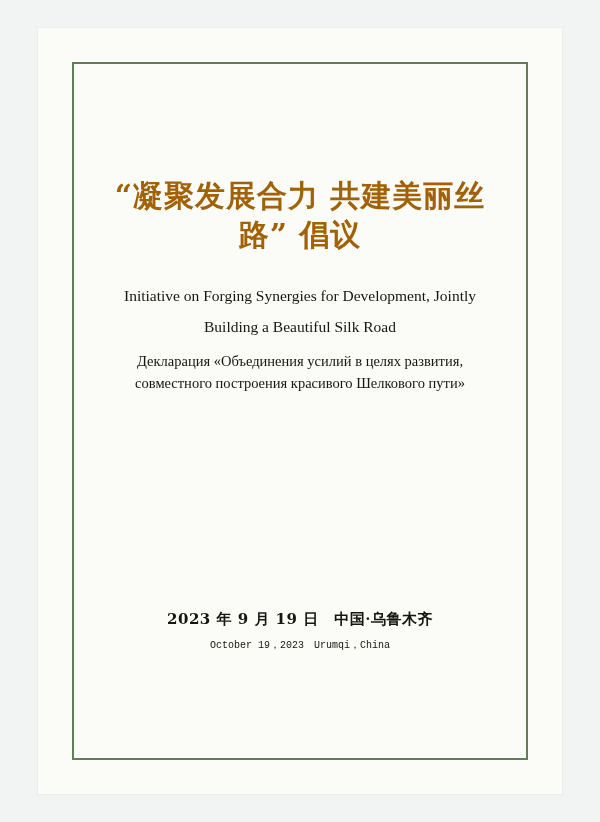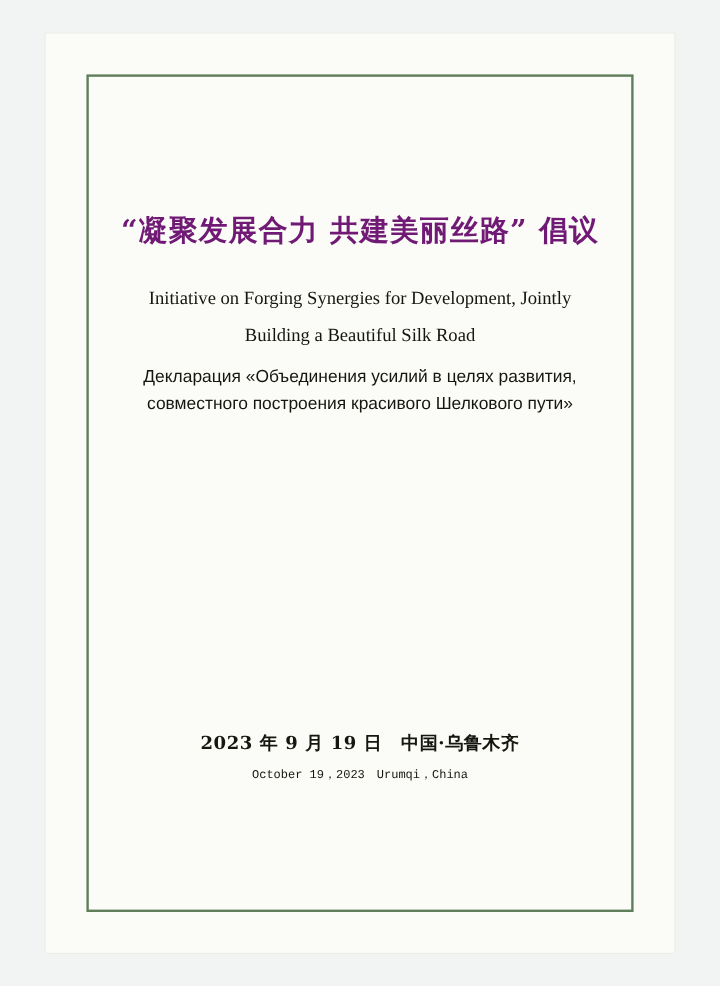--- a/index.html
+++ b/index.html
@@ -40,39 +40,39 @@
   }
   .title-block {
     position: absolute;
     left: 20px;
     right: 20px;
     top: 112px;
     text-align: center;
   }
   .title-cn {
     font-family: "DejaVu Serif", serif;
-    font-size: 24px;
+    font-size: 30px;
     font-weight: bold;
-    color: #701a75;
+    color: #a16207;
     letter-spacing: 1px;
     line-height: 1.3;
     margin-bottom: 26px;
   }
   .title-en {
     font-family: "Liberation Serif", serif;
     font-size: 15.5px;
     color: #16160f;
     line-height: 2.0;
     margin-bottom: 6px;
   }
   .title-en .line2 {
     display: block;
   }
   .title-ru {
-    font-family: Liberation Sans, sans-serif;
+    font-family: Liberation Serif, serif;
     font-size: 14.5px;
     color: #16160f;
     line-height: 1.55;
     margin-top: 8px;
   }
   .title-ru .ru-line {
     display: block;
   }
   .footer-block {
     position: absolute;

